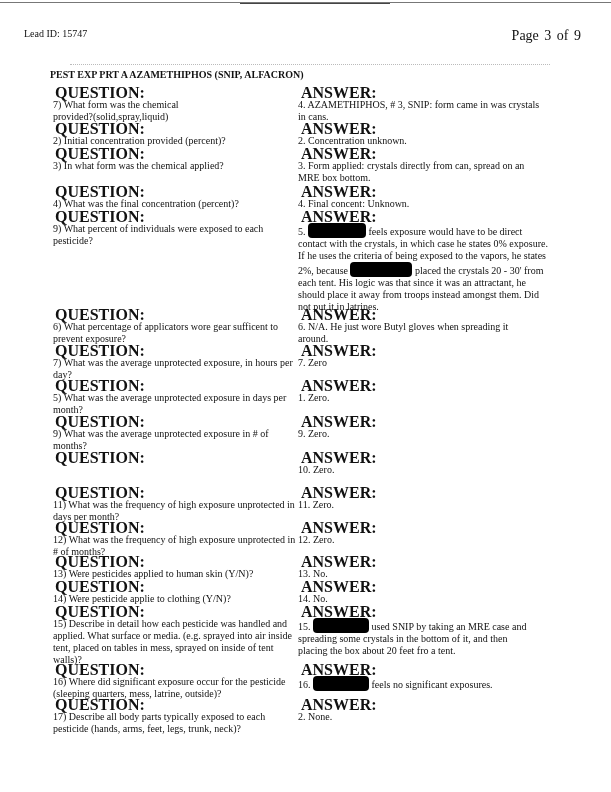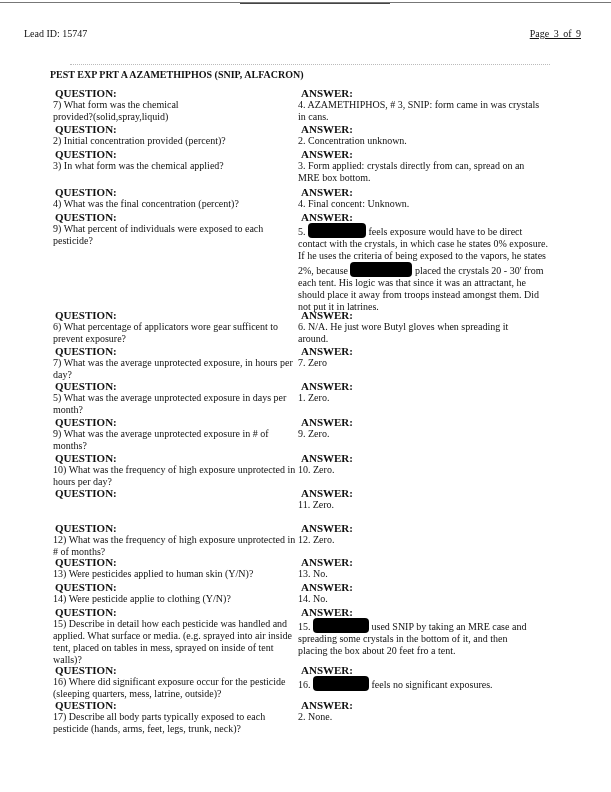--- a/index.html
+++ b/index.html
@@ -1,27 +1,27 @@
 <!DOCTYPE html>
 <html><head>
 <meta charset="utf-8">
 <style>
   html, body { margin: 0; padding: 0; background: #ffffff; }
   body { width: 611px; height: 792px; position: relative; overflow: hidden;
          font-family: "Liberation Serif", "DejaVu Serif", serif; color: #111; }
   .topline { position: absolute; top: 2px; left: 0; width: 611px; height: 1px; background: #777; }
   .topline2 { position: absolute; top: 3px; left: 240px; width: 150px; height: 1px; background: #444; }
   .hdr-left { position: absolute; left: 24px; top: 28px; font-size: 10px; }
-  .hdr-right { position: absolute; right: 30px; top: 28px; font-size: 10px; word-spacing: 2px; text-decoration: underline; }
+  .hdr-right { position: absolute; right: 30px; top: 28px; font-size: 14px; word-spacing: 2px; }
   .dots { position: absolute; left: 70px; top: 64px; width: 480px; border-top: 1px dotted #bbb; }
   .title { position: absolute; left: 50px; top: 69px; font-size: 10px; font-weight: bold; }
   .row { position: absolute; left: 53px; width: 520px; font-size: 10px; line-height: 12px; }
   .q { position: absolute; left: 0; width: 248px; }
   .a { position: absolute; left: 245px; width: 275px; }
-  .lbl { font-weight: bold; font-size: 11px; line-height: 12px; display: block; }
+  .lbl { font-weight: bold; font-size: 16px; line-height: 12px; display: block; }
   .q .lbl { padding-left: 2px; }
   .a .lbl { padding-left: 3px; }
   .txt { display: block; white-space: normal; }
   .redact { display: inline-block; background: #000; height: 15px; border-radius: 4px; vertical-align: -3px; }
 </style>
 </head>
 <body>
 
 <div class="topline"></div>
 <div class="topline2"></div>
@@ -132,31 +132,31 @@
   </div>
   <div class="a">
     <span class="lbl">ANSWER:</span>
     <span class="txt">9.  Zero.</span>
   </div>
 </div>
 
 <div class="row" style="top:452px">
   <div class="q">
     <span class="lbl">QUESTION:</span>
-    <span class="txt" style="width:248px">10) What was the frequency of high exposure unprotected in hours per day?</span>
   </div>
   <div class="a">
     <span class="lbl">ANSWER:</span>
     <span class="txt">10.  Zero.</span>
   </div>
 </div>
 
 <div class="row" style="top:487px">
   <div class="q">
     <span class="lbl">QUESTION:</span>
+    <span class="txt" style="width:248px">11) What was the frequency of high exposure unprotected in days per month?</span>
   </div>
   <div class="a">
     <span class="lbl">ANSWER:</span>
     <span class="txt">11.  Zero.</span>
   </div>
 </div>
 
 <div class="row" style="top:522px">
   <div class="q">
     <span class="lbl">QUESTION:</span>

